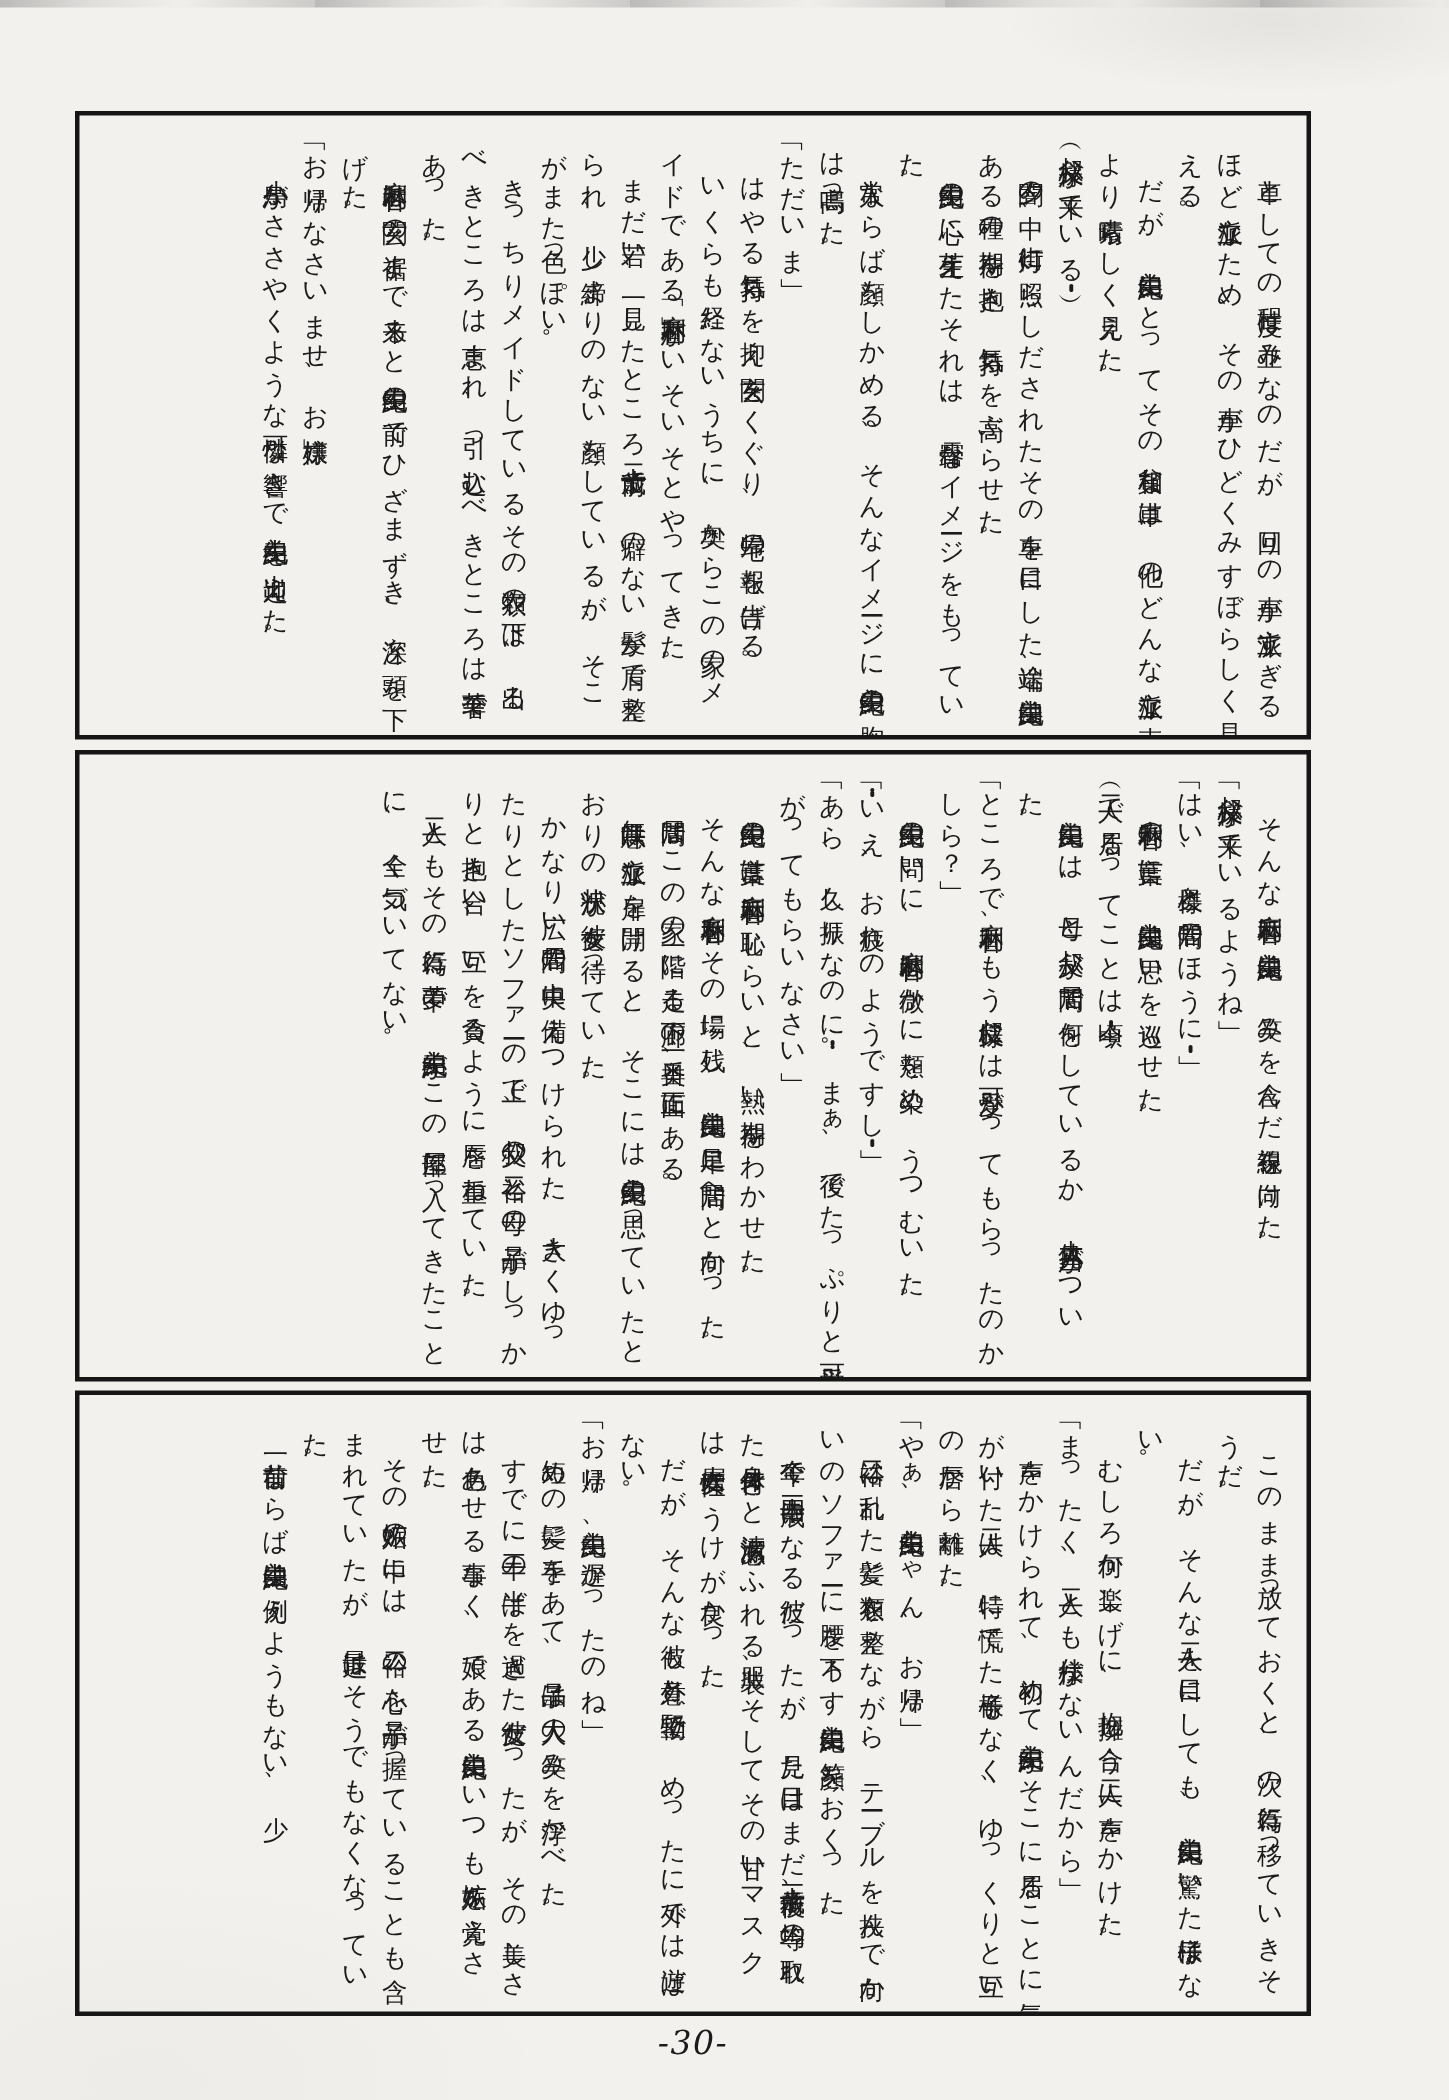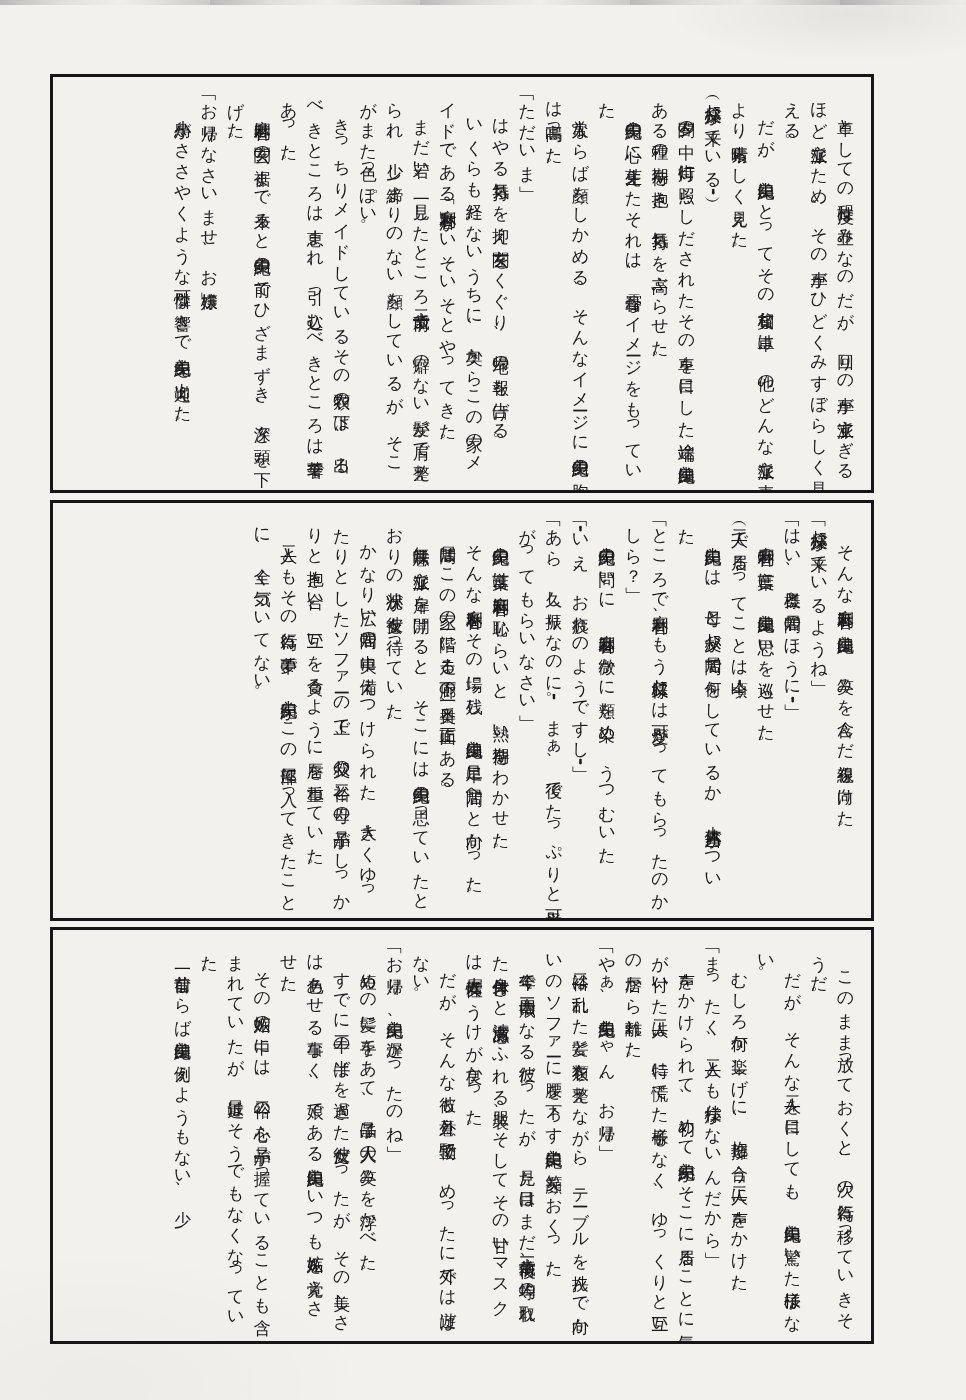--- a/index.html
+++ b/index.html
@@ -114,13 +114,14 @@
       <p class="indent">裕二は乱れた髪と衣類を整えながら、テーブルを挟んで向かいのソファーに腰を下ろす美由紀に笑顔をおくった。</p>
       <p class="indent">今年で三十四歳になる彼だったが、見た目はまだ三十歳前後、均等の取れた身体付きと清潔感あふれる服装、そしてその甘いマスクは大層女性にうけが良かった。</p>
       <p class="indent">だが、そんな彼も意外と堅物で、めったに外では遊ばない。</p>
       <p>「お帰り、美由紀、遅かったのね」</p>
       <p class="indent">短めの髪に手をあて、晶子は大人の笑みを浮かべた。</p>
       <p class="indent">すでに三十の半ばを過ぎた彼女だったが、その美しさは色あせる事なく、娘である美由紀にいつも嫉妬を覚えさせた。</p>
       <p class="indent">その嫉妬の中には、裕二の心を晶子が握っていることも含まれていたが、最近はそうでもなくなっていた。</p>
       <p class="indent">一昔前ならば美由紀は例えようもない、少</p>
     </div>
 
+  <div class="page-number">-30-</div>
 </div>
 
 </body></html>

